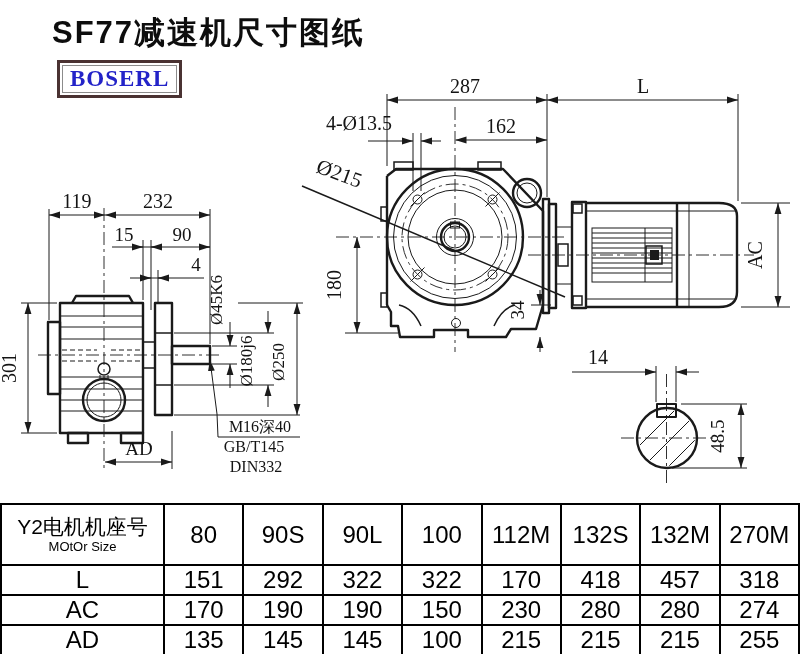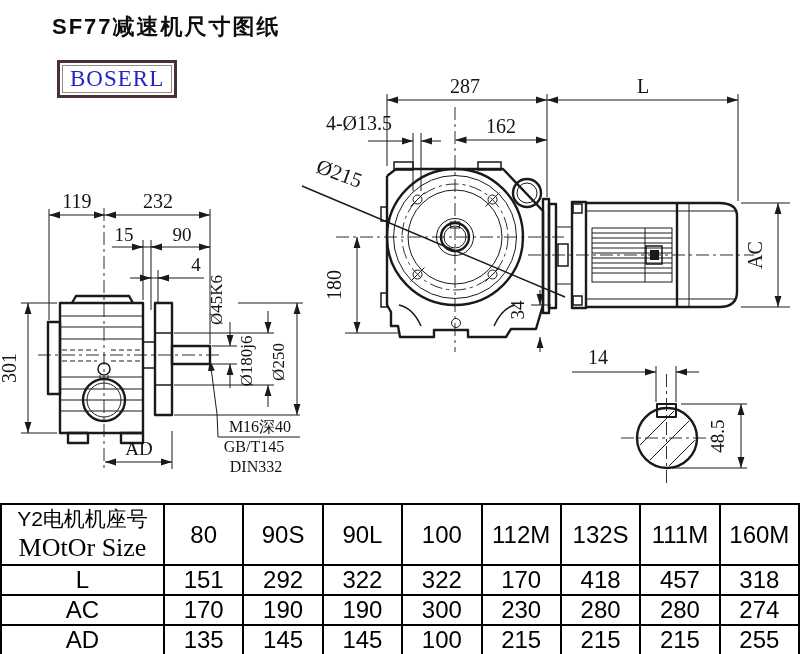--- a/index.html
+++ b/index.html
@@ -1,39 +1,39 @@
 <!DOCTYPE html>
 <html><head>
 <meta charset="utf-8">
 <style>
   html,body{margin:0;padding:0;background:#e8e8e8;}
   .stage{position:relative;width:800px;height:654px;background:#fff;overflow:hidden;
          font-family:"Liberation Sans",sans-serif;}
-  .title{position:absolute;left:52px;top:12px;font-size:22px;font-weight:bold;
+  .title{position:absolute;left:52px;top:12px;font-size:31px;font-weight:bold;
          color:#0d0d0d;letter-spacing:2px;white-space:nowrap;}
   .logo{position:absolute;left:57px;top:60px;border:3px solid #4a3232;padding:2px;background:#fff;}
   .logo-inner{border:1px solid #8c8c8c;padding:0 7px;
-              font-family:"Liberation Serif",serif;font-weight:normal;font-size:23px;
+              font-family:"Liberation Serif",serif;font-weight:bold;font-size:23px;
               line-height:26px;color:#2323c8;letter-spacing:1px;}
   svg{position:absolute;left:0;top:0;}
   
   .b{stroke:#1a1a1a;stroke-width:2.4;fill:none;stroke-linejoin:round;}
   .m{stroke:#1a1a1a;stroke-width:1.5;fill:none;}
   .t{stroke:#1a1a1a;stroke-width:1;fill:none;}
   .cl{stroke:#1a1a1a;stroke-width:0.9;fill:none;stroke-dasharray:13 4 3 4;}
   .hd{stroke:#1a1a1a;stroke-width:1;fill:none;stroke-dasharray:5 3;}
   .dt{font-family:"Liberation Serif",serif;font-size:20px;fill:#141414;text-anchor:middle;}
   .ds{font-family:"Liberation Serif",serif;font-size:17px;fill:#141414;text-anchor:middle;}
   .dn{font-family:"Liberation Serif",serif;font-size:16px;fill:#141414;text-anchor:middle;}
   
   .spec{position:absolute;left:0;top:503px;width:800px;height:151px;border-collapse:collapse;table-layout:fixed;}
   .spec td{border:2px solid #000;text-align:center;vertical-align:middle;padding:0;
            font-size:24px;color:#000;}
   .spec .hcn{font-size:21px;line-height:1.2;}
-  .spec .hen{font-family:Liberation Serif, serif;font-size:26px;line-height:1.2;}
+  .spec .hen{font-family:Liberation Sans, sans-serif;font-size:13px;line-height:1.2;}
   .spec tr.hrow td{height:59px;}
   .spec tr.drow td{height:28px;}
 </style>
 </head>
 <body>
 
 <div class="stage">
 
   <div class="title">SF77减速机尺寸图纸</div>
 
@@ -283,40 +283,40 @@
       <td>
         <div class="hcn">Y2电机机座号</div>
         <div class="hen">MOtOr Size</div>
       </td>
       <td>80</td>
       <td>90S</td>
       <td>90L</td>
       <td>100</td>
       <td>112M</td>
       <td>132S</td>
-      <td>111M</td>
-      <td>160M</td>
+      <td>132M</td>
+      <td>270M</td>
     </tr>
     <tr class="drow">
       <td>L</td>
       <td>151</td>
       <td>292</td>
       <td>322</td>
       <td>322</td>
       <td>170</td>
       <td>418</td>
       <td>457</td>
       <td>318</td>
     </tr>
     <tr class="drow">
       <td>AC</td>
       <td>170</td>
       <td>190</td>
       <td>190</td>
-      <td>300</td>
+      <td>150</td>
       <td>230</td>
       <td>280</td>
       <td>280</td>
       <td>274</td>
     </tr>
     <tr class="drow">
       <td>AD</td>
       <td>135</td>
       <td>145</td>
       <td>145</td>

